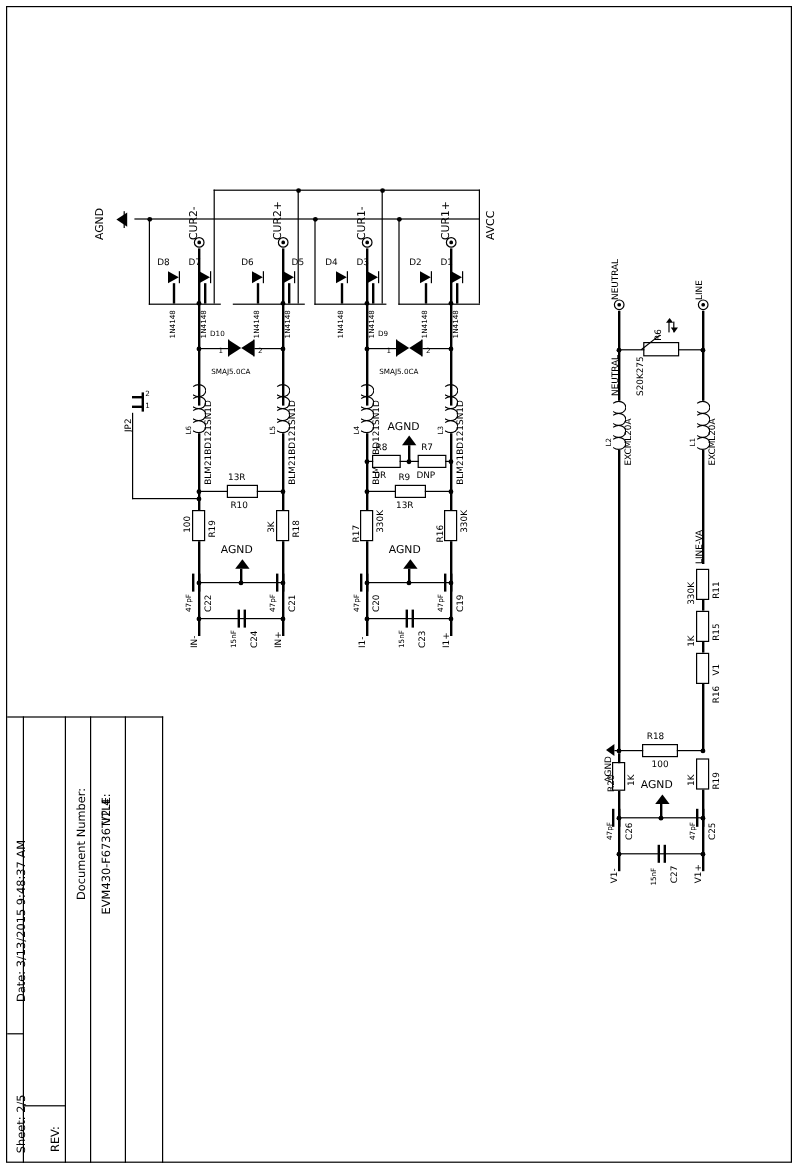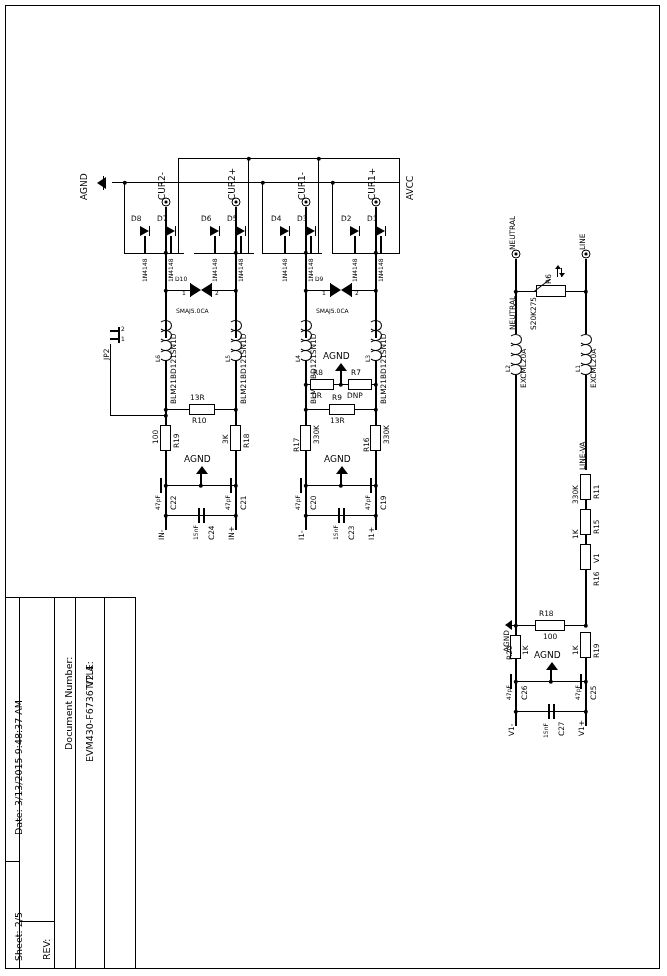--- a/index.html
+++ b/index.html
@@ -100,21 +100,21 @@
   </div>
   <div class="t rot xs" style="left:142px;top:282px;">1N4148</div>
   <div class="t rot xs" style="left:168px;top:282px;">1N4148</div>
 
   <div class="tp" style="left:236px;top:202px;"></div>
   <div class="t rot" style="left:228px;top:200px;">CUR2+</div>
   <div class="w wv" style="left:235.4px;top:207px;height:46px;"></div>
   <div class="jd" style="left:236px;top:253px;"></div>
   <div class="w wv" style="left:235.4px;top:253px;height:85px;"></div>
   <div class="t sm" style="left:201px;top:215px;">D6</div>
-  <div class="t sm" style="left:227px;top:215px;">D5</div>
+  <div class="t sm" style="left:243px;top:215px;">D5</div>
   <div class="diode">
     <div class="tri" style="left:210px;top:226px;border-top:5px solid transparent;border-bottom:5px solid transparent;border-left:9px solid #000;"></div>
     <div class="bar" style="left:219px;top:226px;width:1.4px;height:10px;"></div>
     <div class="w wv" style="left:214.4px;top:236px;height:17px;"></div>
   </div>
   <div class="diode">
     <div class="tri" style="left:236px;top:226px;border-top:5px solid transparent;border-bottom:5px solid transparent;border-left:9px solid #000;"></div>
     <div class="bar" style="left:245px;top:226px;width:1.4px;height:10px;"></div>
     <div class="w wv" style="left:240.4px;top:236px;height:17px;"></div>
   </div>

